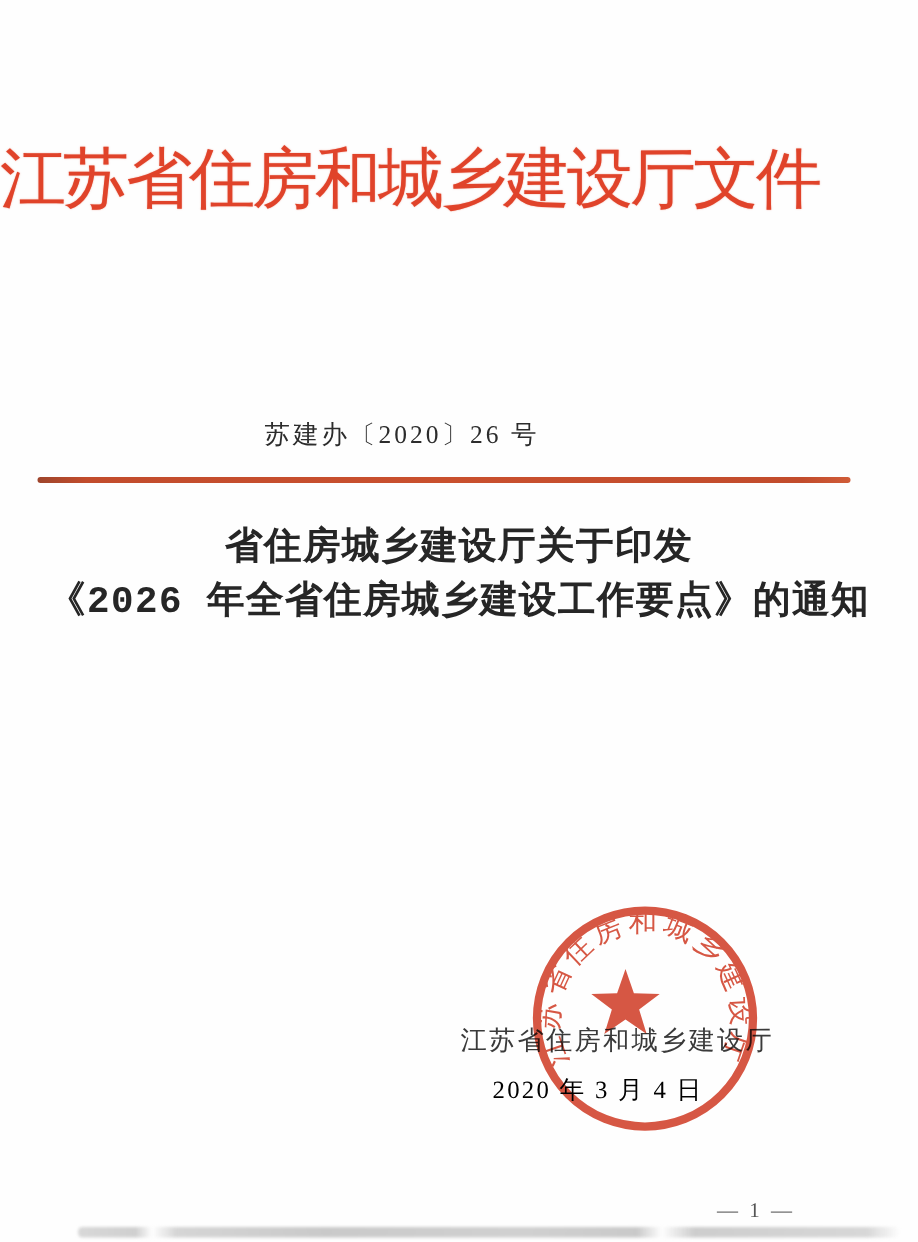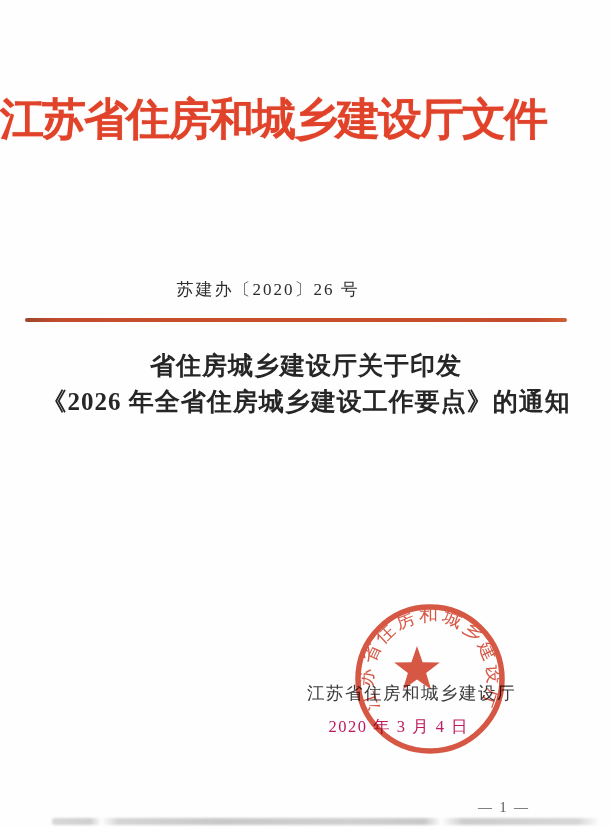--- a/index.html
+++ b/index.html
@@ -8,21 +8,21 @@
     width:612px;height:828px;
     background:#fefefe;
     overflow:hidden;
     font-family:"Liberation Serif","DejaVu Serif",serif;
     color:#333;
   }
   .letterhead{
     position:absolute;top:92px;left:0;width:500px;
     text-align:left;
     font-size:44px;line-height:56px;
-    font-weight:bold;
+    font-weight:normal;
     letter-spacing:-2px;
     color:#e0432a;
     margin:0;
     text-shadow:0 0 1px rgba(224,67,42,.55);
     white-space:nowrap;
   }
   .doc-number{
     position:absolute;top:278px;left:0;width:536px;
     text-align:center;
     font-size:17px;
@@ -35,39 +35,40 @@
     border-radius:2px;
   }
   .doc-title{
     position:absolute;top:348px;left:0;width:612px;
     text-align:center;
     font-size:25px;line-height:36px;
     font-weight:bold;
     letter-spacing:1px;
     color:#262626;
     margin:0;
+    font-family:Liberation Mono, monospace;
   }
   .body-block{
     position:absolute;top:450px;left:47px;width:520px;
     font-size:17px;line-height:32.5px;
     letter-spacing:1.5px;
     text-align:justify;
     text-justify:inter-character;
     color:#3a3a3a;
   }
   .body-block p{margin:0;}
   .body-block p.indent{text-indent:2em;}
   .sig-org{
     position:absolute;top:681px;right:96px;
     font-size:17.5px;letter-spacing:1.5px;color:#3a3a3a;
     white-space:nowrap;
   }
   .sig-date{
     position:absolute;top:716px;right:143px;
-    font-size:16.5px;letter-spacing:1.5px;color:#be185d;
+    font-size:16.5px;letter-spacing:1.5px;color:#000000;
     white-space:nowrap;
   }
   .seal{
     position:absolute;left:345px;top:594px;
     width:170px;height:170px;
     opacity:.88;
     mix-blend-mode:multiply;
     pointer-events:none;
   }
   .public-note{

